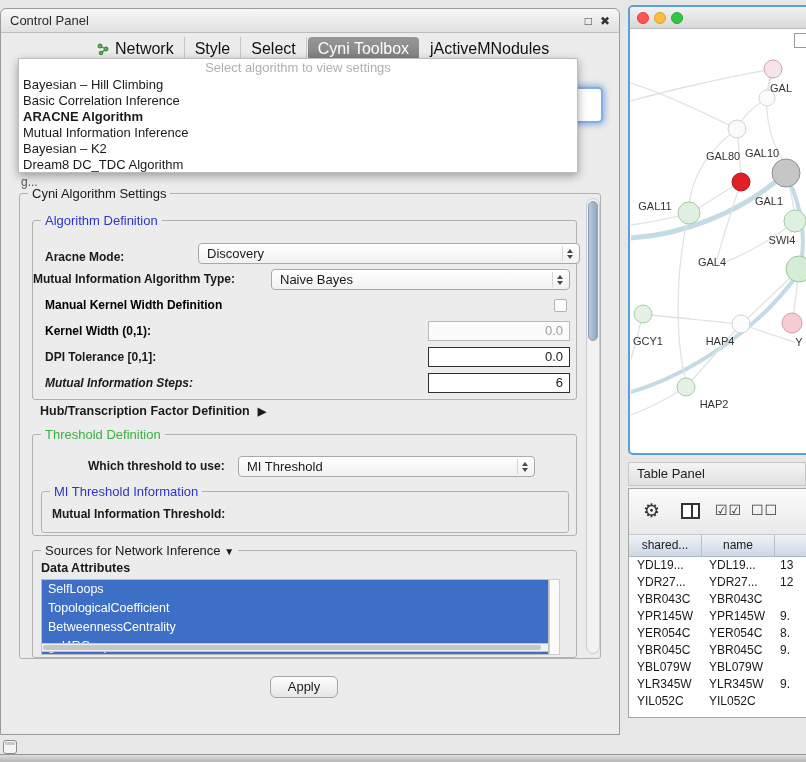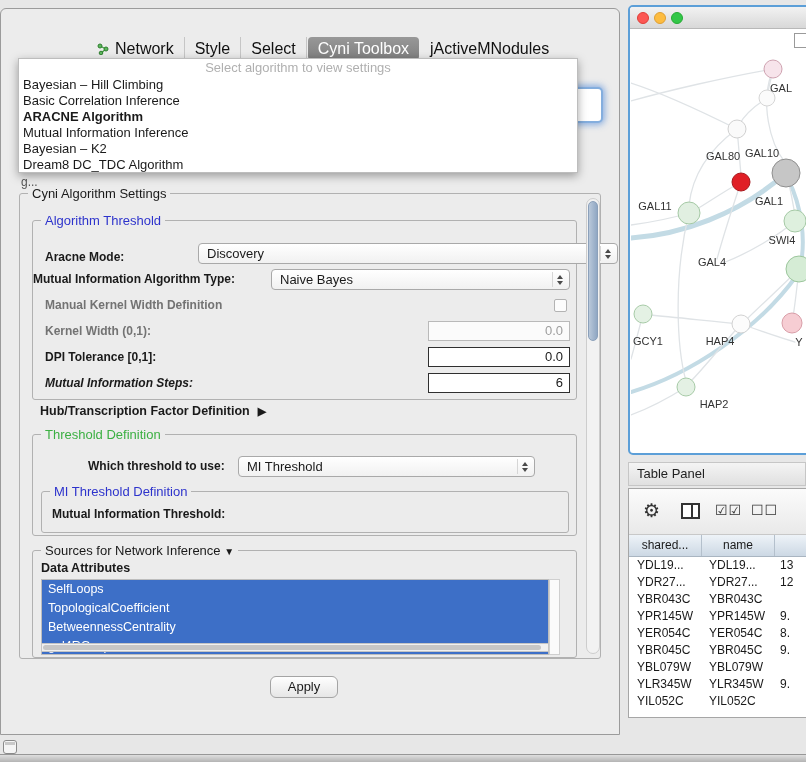--- a/index.html
+++ b/index.html
@@ -54,21 +54,21 @@
   .legend {
     position:absolute; top:-8px; left:8px; background:#ececec; padding:0 4px;
     font-size:13px; white-space:nowrap; color:#1a1a1a;
   }
   .legend.blue { color:#2d33cc; }
   .legend.green { color:#3cb043; }
 
   .settings-box { left:18px; top:184px; width:582px; height:466px; }
 
   .row-label { position:absolute; font-size:12px; font-weight:bold; line-height:20px; white-space:nowrap; }
-  .row-label.disabled { color:#737373; }
+  .row-label.disabled { color:#000000; }
 
   .combo {
     position:absolute; height:21px; background:linear-gradient(#ffffff,#f1f1f1);
     border:1px solid #a9a9a9; border-radius:4px; font-size:13px;
     line-height:19px; padding:0 22px 0 8px; overflow:hidden; white-space:nowrap;
   }
   .combo-arrows {
     position:absolute; right:2px; top:2px; bottom:2px; width:15px;
     display:flex; flex-direction:column; align-items:center; justify-content:center; gap:2px;
     border-left:1px solid #d6d6d6;
@@ -158,20 +158,27 @@
 
   
   .mini-icon { position:absolute; left:3px; top:740px; width:14px; height:14px; background:#f5f5f5; border:1px solid #8a8a8a; border-radius:3px; }
   .mini-icon span { position:absolute; left:1px; right:1px; top:1px; height:3px; background:#c9c9c9; }
   .bottom-strip { position:absolute; left:0; top:754px; width:806px; height:8px; background:linear-gradient(#dedede,#b4b4b4); border-top:1px solid #979797; }
 </style>
 </head>
 <body>
 
 <div class="cp-window">
+  <div class="cp-titlebar">
+    <span class="cp-title">Control Panel</span>
+    <span class="cp-controls">
+      <span>□</span>
+      <span>✖</span>
+    </span>
+  </div>
 
   <div class="cp-tabs">
     <span class="cp-tab">
       <svg width="13" height="12" viewBox="0 0 13 12">
         <line x1="3" y1="3" x2="9" y2="6" stroke="#3a9a3a" stroke-width="1.2"></line>
         <line x1="9" y1="6" x2="4" y2="10" stroke="#3a9a3a" stroke-width="1.2"></line>
         <circle cx="3" cy="3" r="2" fill="#5cb85c" stroke="#2f7d2f"></circle>
         <circle cx="9" cy="6" r="2" fill="#5cb85c" stroke="#2f7d2f"></circle>
         <circle cx="4" cy="10" r="1.8" fill="#5cb85c" stroke="#2f7d2f"></circle>
       </svg>
@@ -203,24 +210,24 @@
         <div class="algo-item">Mutual Information Inference</div>
         <div class="algo-item">Bayesian – K2</div>
         <div class="algo-item">Dream8 DC_TDC Algorithm</div>
       </div>
   </div>
 
   <div class="groupbox settings-box">
     <span class="legend">Cyni Algorithm Settings</span>
 
     <div class="groupbox" style="left:12px; top:26px; width:545px; height:180px;">
-      <span class="legend blue">Algorithm Threshold</span>
+      <span class="legend blue">Algorithm Definition</span>
 
       <span class="row-label" style="left:12px; top:26px;">Aracne Mode:</span>
-      <div class="combo" style="left:165px; top:22px; width:420px;">
+      <div class="combo" style="left:165px; top:22px; width:382px;">
         <span>Discovery</span>
         <span class="combo-arrows">
             <i class="up"></i>
             <i class="dn"></i>
           </span>
       </div>
 
       <span class="row-label" style="left:0; top:48px;">Mutual Information Algorithm Type:</span>
       <div class="combo" style="left:238px; top:48px; width:299px;">
         <span>Naive Bayes</span>
@@ -259,21 +266,21 @@
       <span class="row-label" style="left:55px; top:21px;">Which threshold to use:</span>
       <div class="combo" style="left:205px; top:21px; width:297px;">
         <span>MI Threshold</span>
         <span class="combo-arrows">
             <i class="up"></i>
             <i class="dn"></i>
           </span>
       </div>
 
       <div class="groupbox" style="left:8px; top:56px; width:528px; height:42px;">
-        <span class="legend blue" style="background:#ececec;">MI Threshold Definition</span>
+        <span class="legend blue" style="background:#ececec;">MI Threshold Information</span>
         <span class="row-label" style="left:10px; top:12px;">Mutual Information Threshold:</span>
       </div>
     </div>
 
     <div class="groupbox" style="left:12px; top:356px; width:545px; height:108px;">
       <span class="legend">
         <span>Sources for Network Inference</span>
         <span style="font-size:10px;">▼</span>
       </span>
       <span class="attr-label" style="left:8px; top:10px;">Data Attributes</span>

